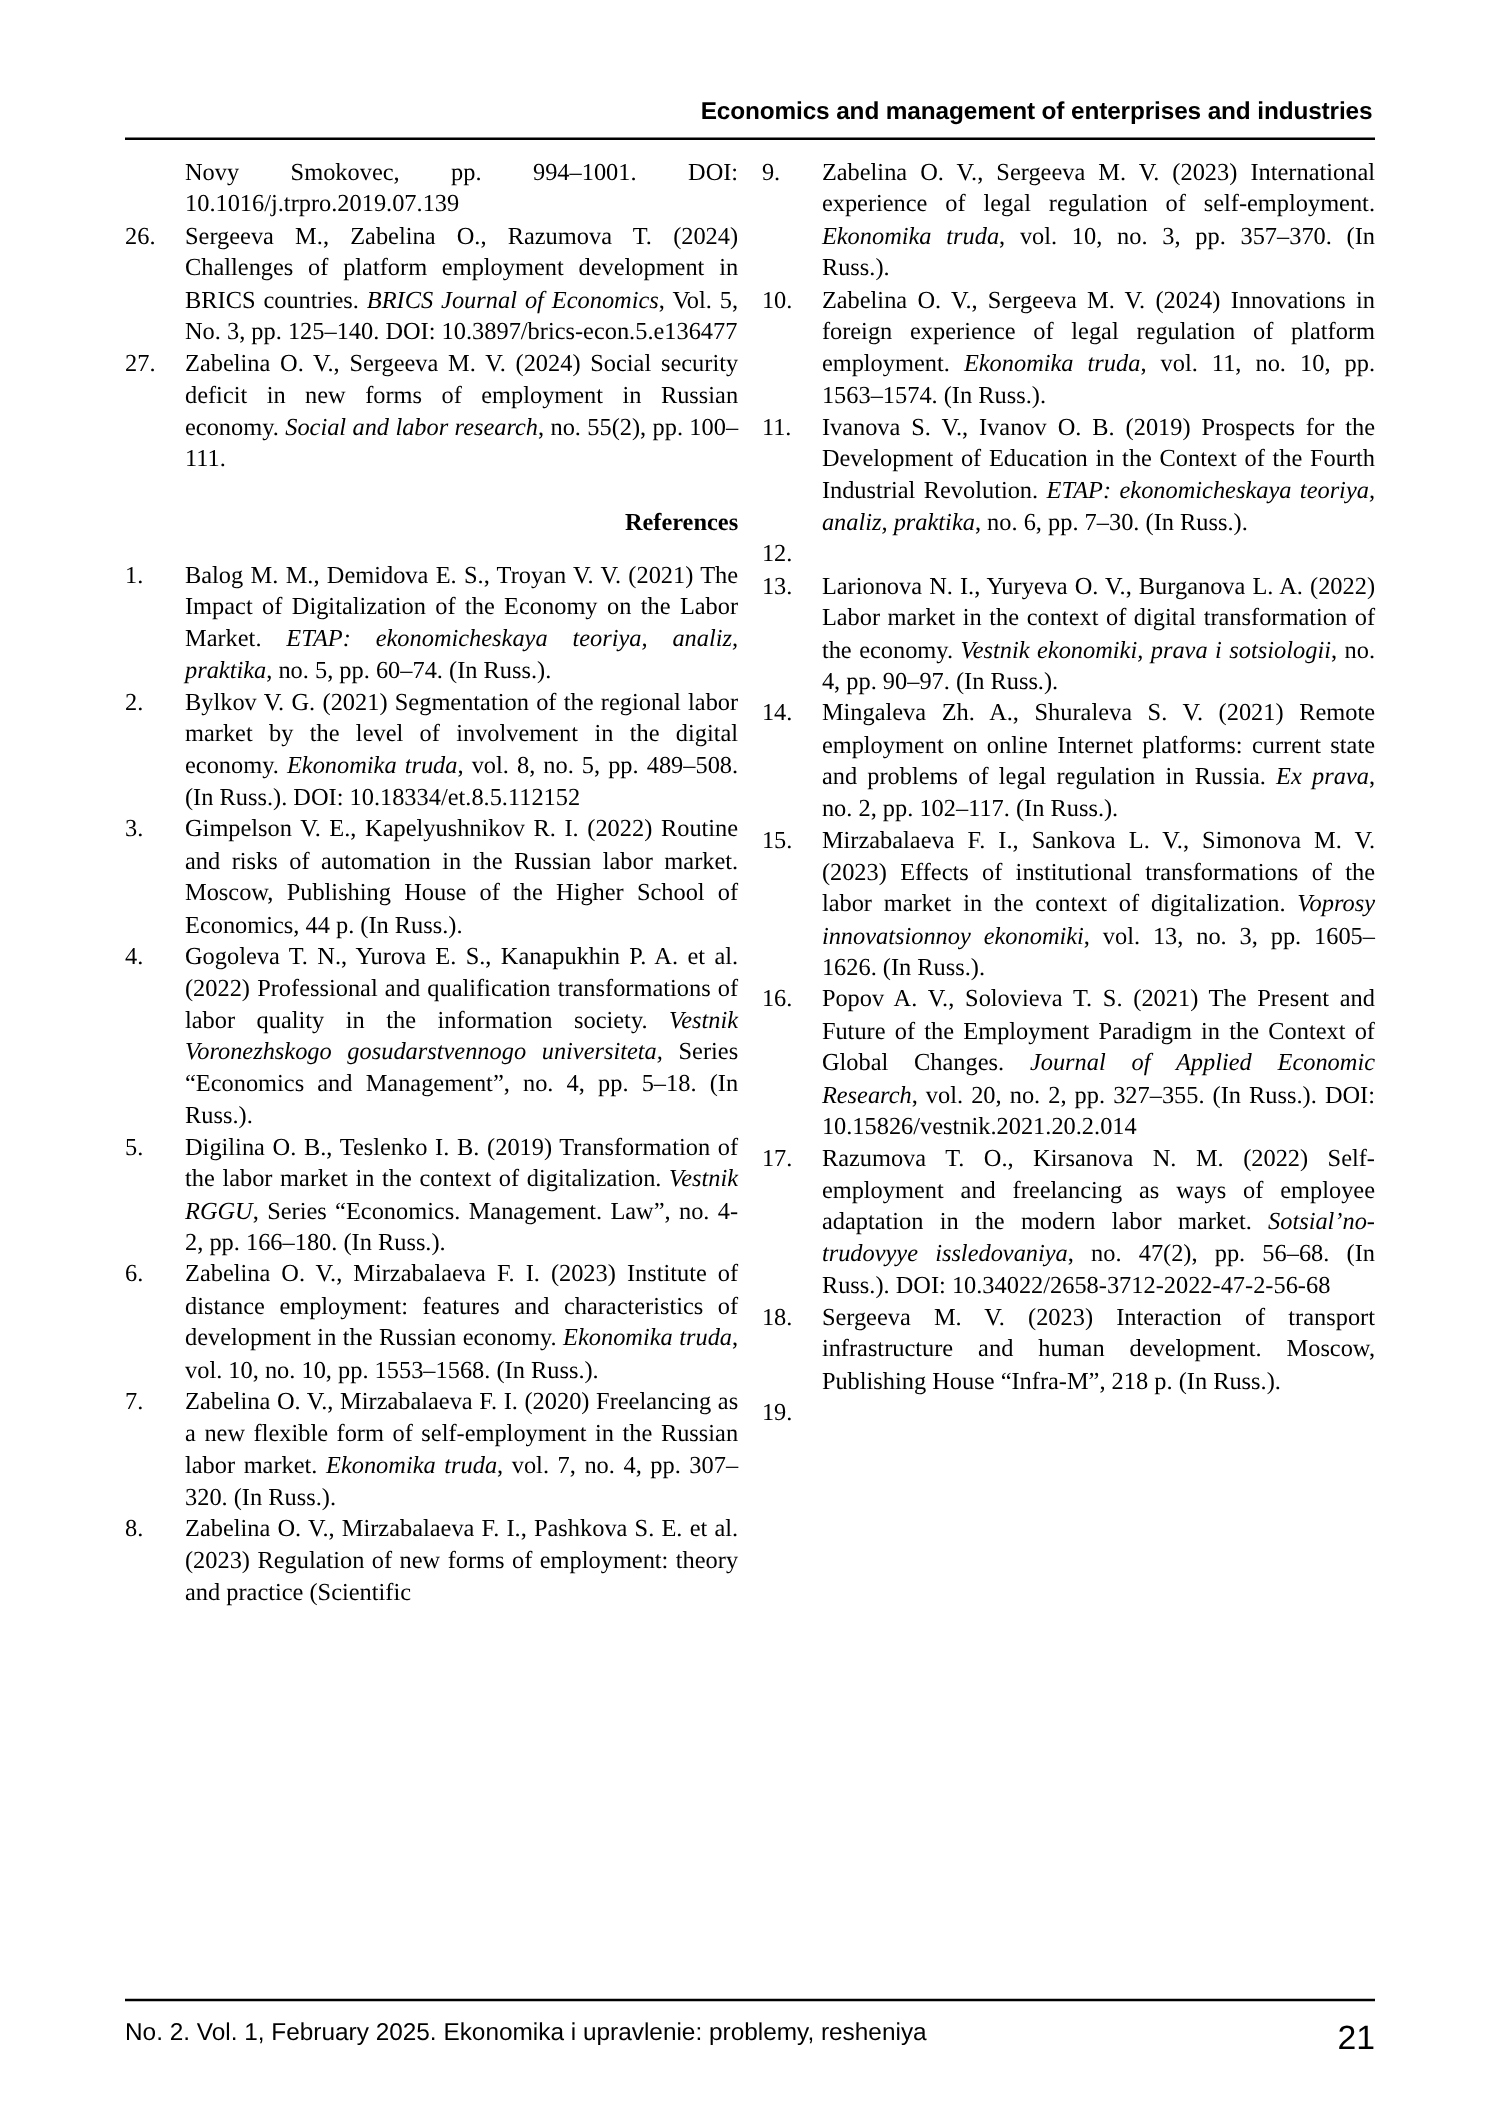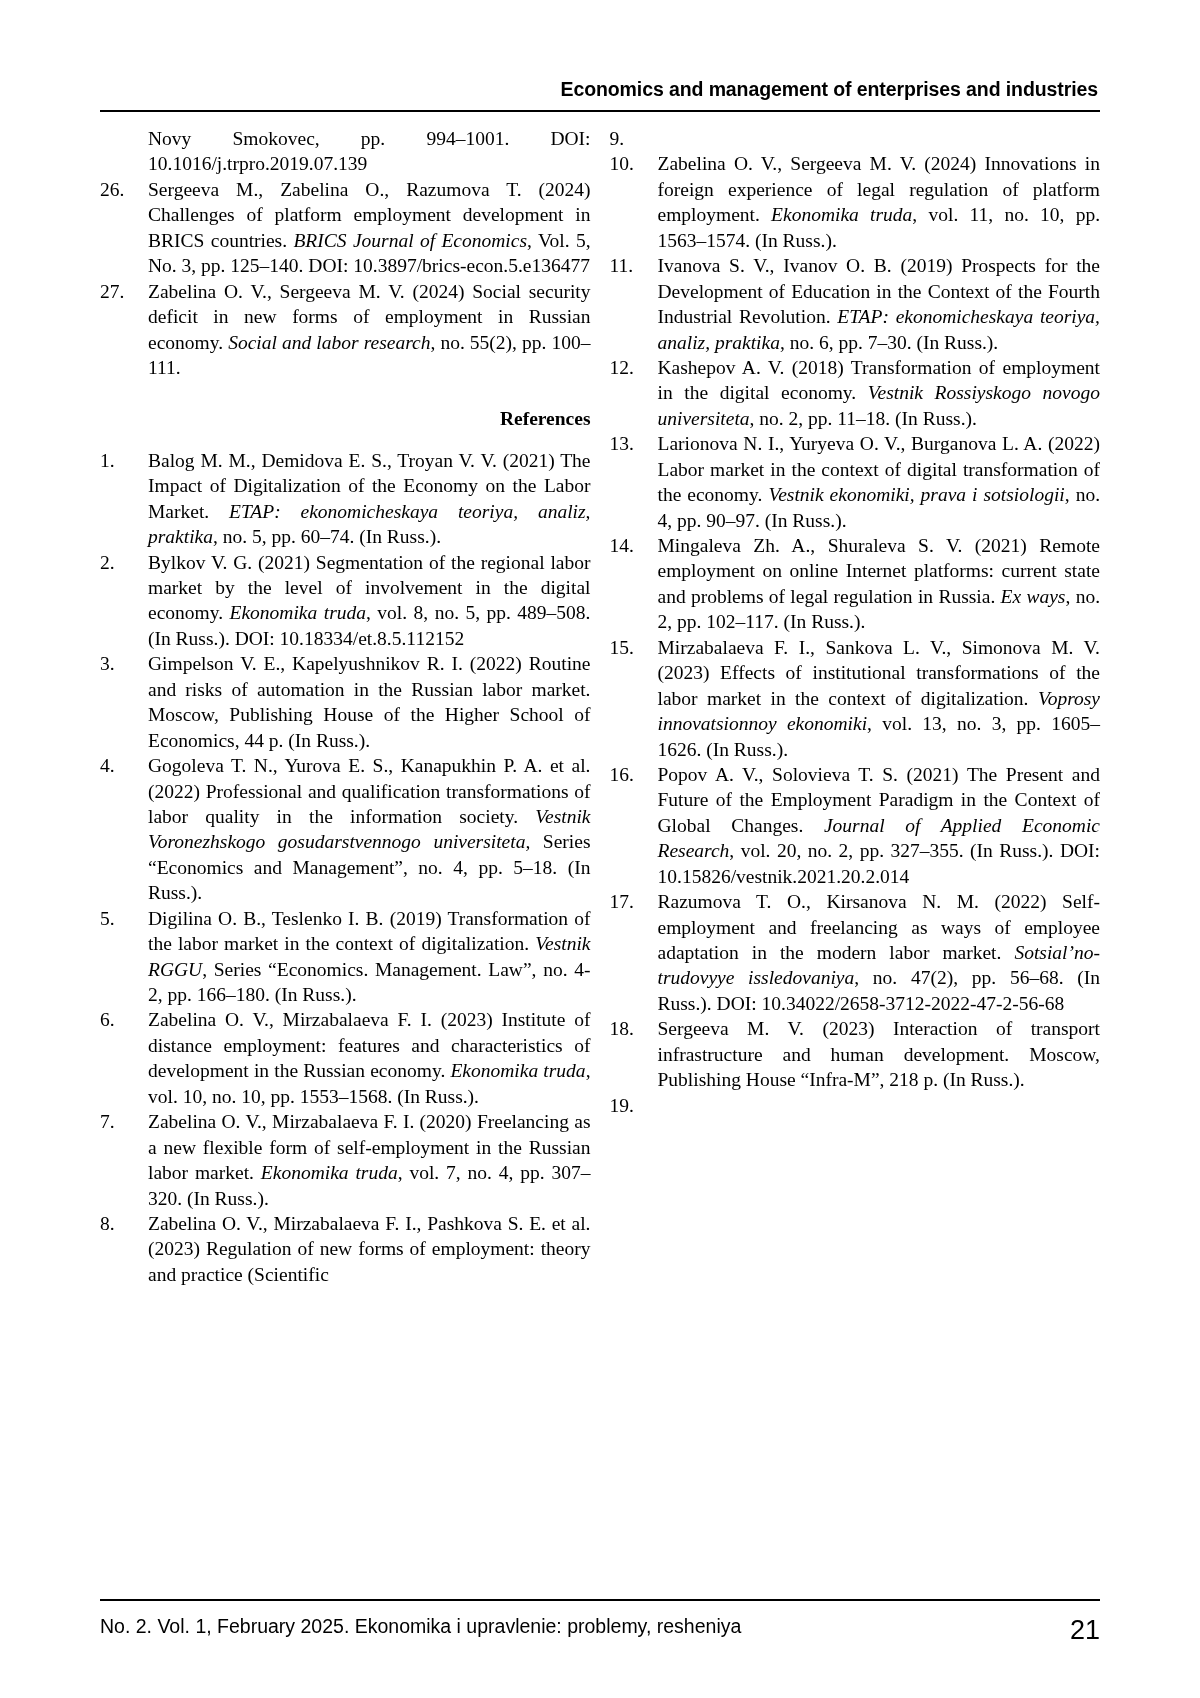--- a/index.html
+++ b/index.html
@@ -155,40 +155,40 @@
             <span class="ref-num">8.</span>
             <span class="ref-body"><span>Zabelina O. V., Mirzabalaeva F. I., Pashkova S. E. et al. (2023) Regulation of new forms of employment: theory and practice (Scientific</span></span>
           </div>
         </div>
     </div>
 
     <div class="col">
       <div id="right-list">
           <div class="ref-item">
             <span class="ref-num">9.</span>
+            <span class="ref-body"><span>Zabelina O. V., Sergeeva M. V. (2023) International experience of legal regulation of self-employment. </span><em>Ekonomika truda</em><span>, vol. 10, no. 3, pp. 357–370. (In Russ.).</span></span>
           </div>
           <div class="ref-item">
             <span class="ref-num">10.</span>
             <span class="ref-body"><span>Zabelina O. V., Sergeeva M. V. (2024) Innovations in foreign experience of legal regulation of platform employment. </span><em>Ekonomika truda</em><span>, vol. 11, no. 10, pp. 1563–1574. (In Russ.).</span></span>
           </div>
           <div class="ref-item">
             <span class="ref-num">11.</span>
             <span class="ref-body"><span>Ivanova S. V., Ivanov O. B. (2019) Prospects for the Development of Education in the Context of the Fourth Industrial Revolution. </span><em>ETAP: ekonomicheskaya teoriya, analiz, praktika</em><span>, no. 6, pp. 7–30. (In Russ.).</span></span>
           </div>
           <div class="ref-item">
             <span class="ref-num">12.</span>
-            <span class="ref-body"><span>Kashepov A. V. (2018) Transformation of employment in the digital economy. </span><em>Vestnik Rossiyskogo novogo universiteta</em><span>, no. 2, pp. 11–18. (In Russ.).</span></span>
           </div>
           <div class="ref-item">
             <span class="ref-num">13.</span>
             <span class="ref-body"><span>Larionova N. I., Yuryeva O. V., Burganova L. A. (2022) Labor market in the context of digital transformation of the economy. </span><em>Vestnik ekonomiki, prava i sotsiologii</em><span>, no. 4, pp. 90–97. (In Russ.).</span></span>
           </div>
           <div class="ref-item">
             <span class="ref-num">14.</span>
-            <span class="ref-body"><span>Mingaleva Zh. A., Shuraleva S. V. (2021) Remote employment on online Internet platforms: current state and problems of legal regulation in Russia. </span><em>Ex ways</em><span>, no. 2, pp. 102–117. (In Russ.).</span></span>
+            <span class="ref-body"><span>Mingaleva Zh. A., Shuraleva S. V. (2021) Remote employment on online Internet platforms: current state and problems of legal regulation in Russia. </span><em>Ex prava</em><span>, no. 2, pp. 102–117. (In Russ.).</span></span>
           </div>
           <div class="ref-item">
             <span class="ref-num">15.</span>
             <span class="ref-body"><span>Mirzabalaeva F. I., Sankova L. V., Simonova M. V. (2023) Effects of institutional transformations of the labor market in the context of digitalization. </span><em>Voprosy innovatsionnoy ekonomiki</em><span>, vol. 13, no. 3, pp. 1605–1626. (In Russ.).</span></span>
           </div>
           <div class="ref-item">
             <span class="ref-num">16.</span>
             <span class="ref-body"><span>Popov A. V., Solovieva T. S. (2021) The Present and Future of the Employment Paradigm in the Context of Global Changes. </span><em>Journal of Applied Economic Research</em><span>, vol. 20, no. 2, pp. 327–355. (In Russ.). DOI: 10.15826/vestnik.2021.20.2.014</span></span>
           </div>
           <div class="ref-item">

